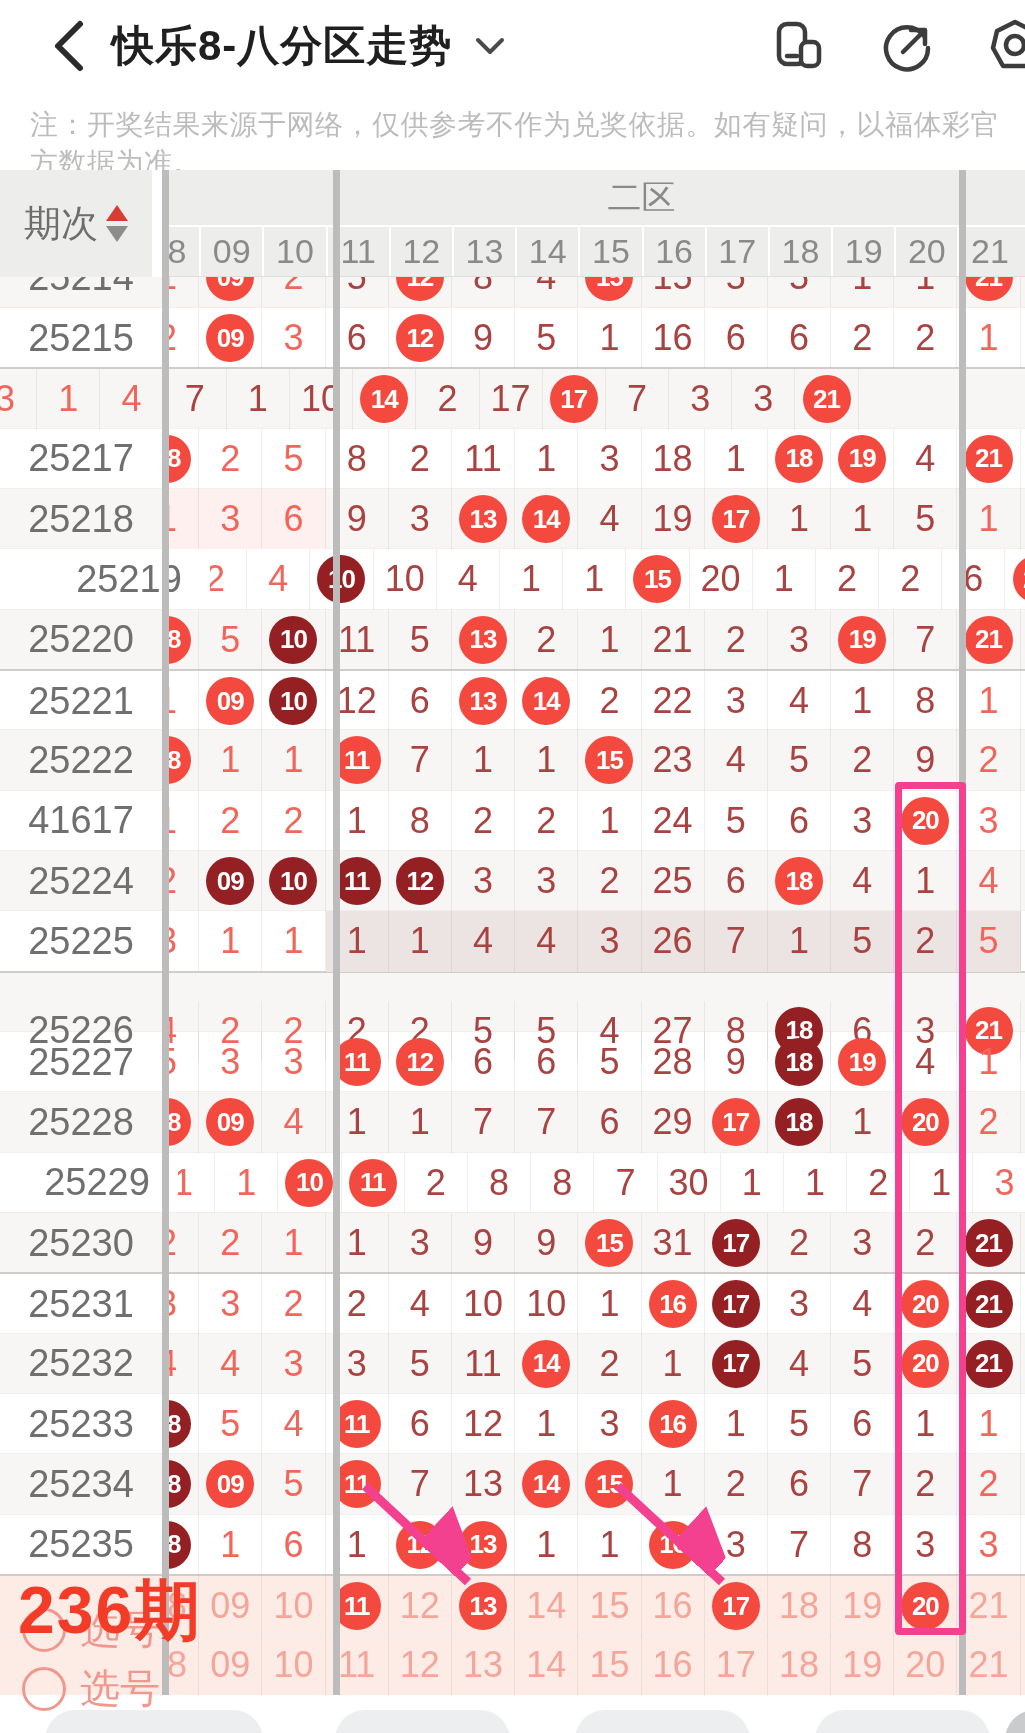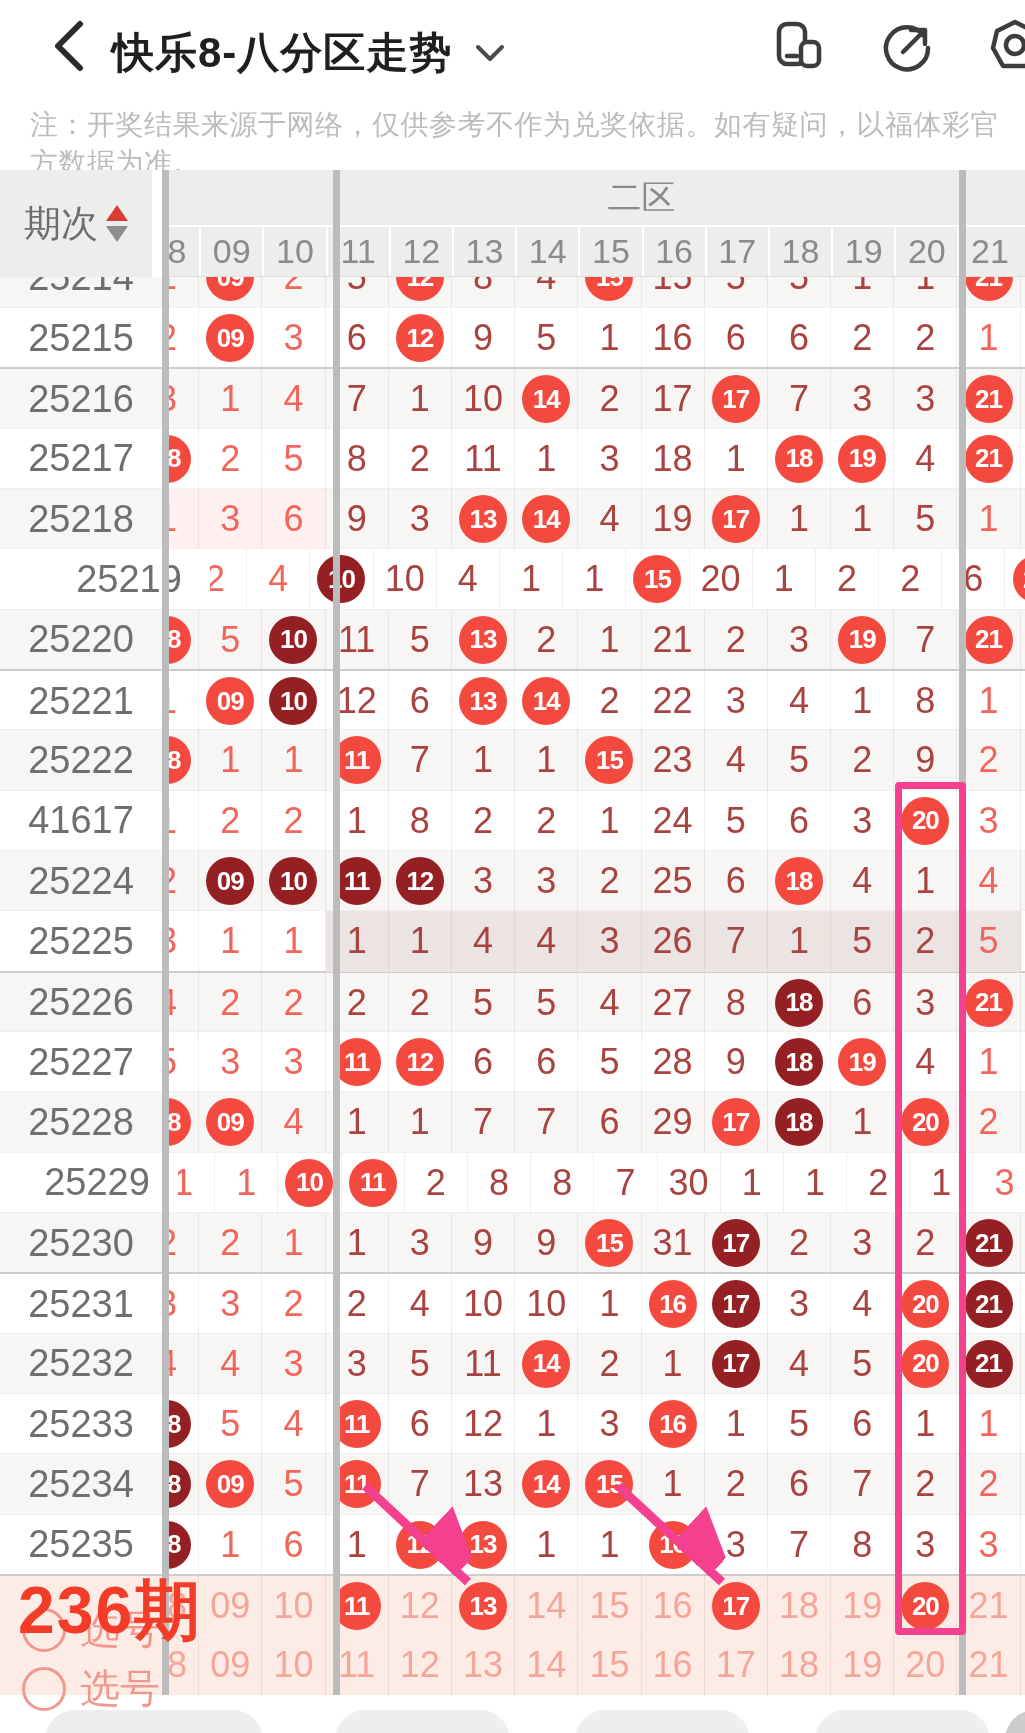--- a/index.html
+++ b/index.html
@@ -3,21 +3,21 @@
 <meta charset="utf-8">
 <style>
   * { margin:0; padding:0; box-sizing:border-box; }
   html,body { background:#888; }
   body { font-family:"Liberation Sans","DejaVu Sans",sans-serif; }
   .screen { position:relative; width:1025px; height:1733px; background:#fff; overflow:hidden; margin:0 auto; }
 
   
   .appbar { position:absolute; top:0; left:0; width:100%; height:96px; background:#fff; }
   .back-btn { position:absolute; left:48px; top:18px; width:42px; height:56px; cursor:pointer; }
-  .title-group { position:absolute; left:112px; top:21px; height:64px; display:flex; align-items:center; gap:22px; cursor:pointer; }
+  .title-group { position:absolute; left:112px; top:14px; height:64px; display:flex; align-items:center; gap:22px; cursor:pointer; }
   .title { font-size:42px; font-weight:bold; color:#1f1f1f; letter-spacing:1px; }
   .appbar .actions { position:absolute; right:-18px; top:18px; display:flex; gap:52px; }
   .act-icon { width:56px; height:56px; }
 
   
   .note { position:absolute; top:106px; left:30px; width:980px; font-size:28px; color:#bcbcbc; letter-spacing:0.5px; }
 
   
   .table-wrap { position:absolute; top:170px; left:0; width:1025px; height:1525px; background:#fff; }
   .corner { position:absolute; top:0; left:0; width:152px; height:107px; background:#ededec; display:flex; align-items:center; justify-content:center; gap:8px; z-index:4; cursor:pointer; }
@@ -241,21 +241,20 @@
                 </div>
                 <div class="cell z3">
                   <span class="miss">1</span>
                 </div>
               </div>
             </div>
           </div>
         </div>
         <div class="trow alt strong">
           <div class="inner-shift" style="display: flex;">
-            <div class="pcell">25216</div>
             <div class="vp">
               <div class="strip">
                 <div class="cell z1">
                   <span class="miss">3</span>
                 </div>
                 <div class="cell z1">
                   <span class="miss">1</span>
                 </div>
                 <div class="cell z1">
                   <span class="miss">4</span>
@@ -750,21 +749,21 @@
                   <span class="miss">2</span>
                 </div>
                 <div class="cell z3" style="background: rgb(235, 228, 226);">
                   <span class="miss">5</span>
                 </div>
               </div>
             </div>
           </div>
         </div>
         <div class="trow alt strong">
-          <div class="inner-shift" style="display: flex;">
+          <div class="inner-shift" style="display: flex; margin-top: 28px;">
             <div class="pcell">25226</div>
             <div class="vp">
               <div class="strip">
                 <div class="cell z1">
                   <span class="miss">4</span>
                 </div>
                 <div class="cell z1">
                   <span class="miss">2</span>
                 </div>
                 <div class="cell z1">

